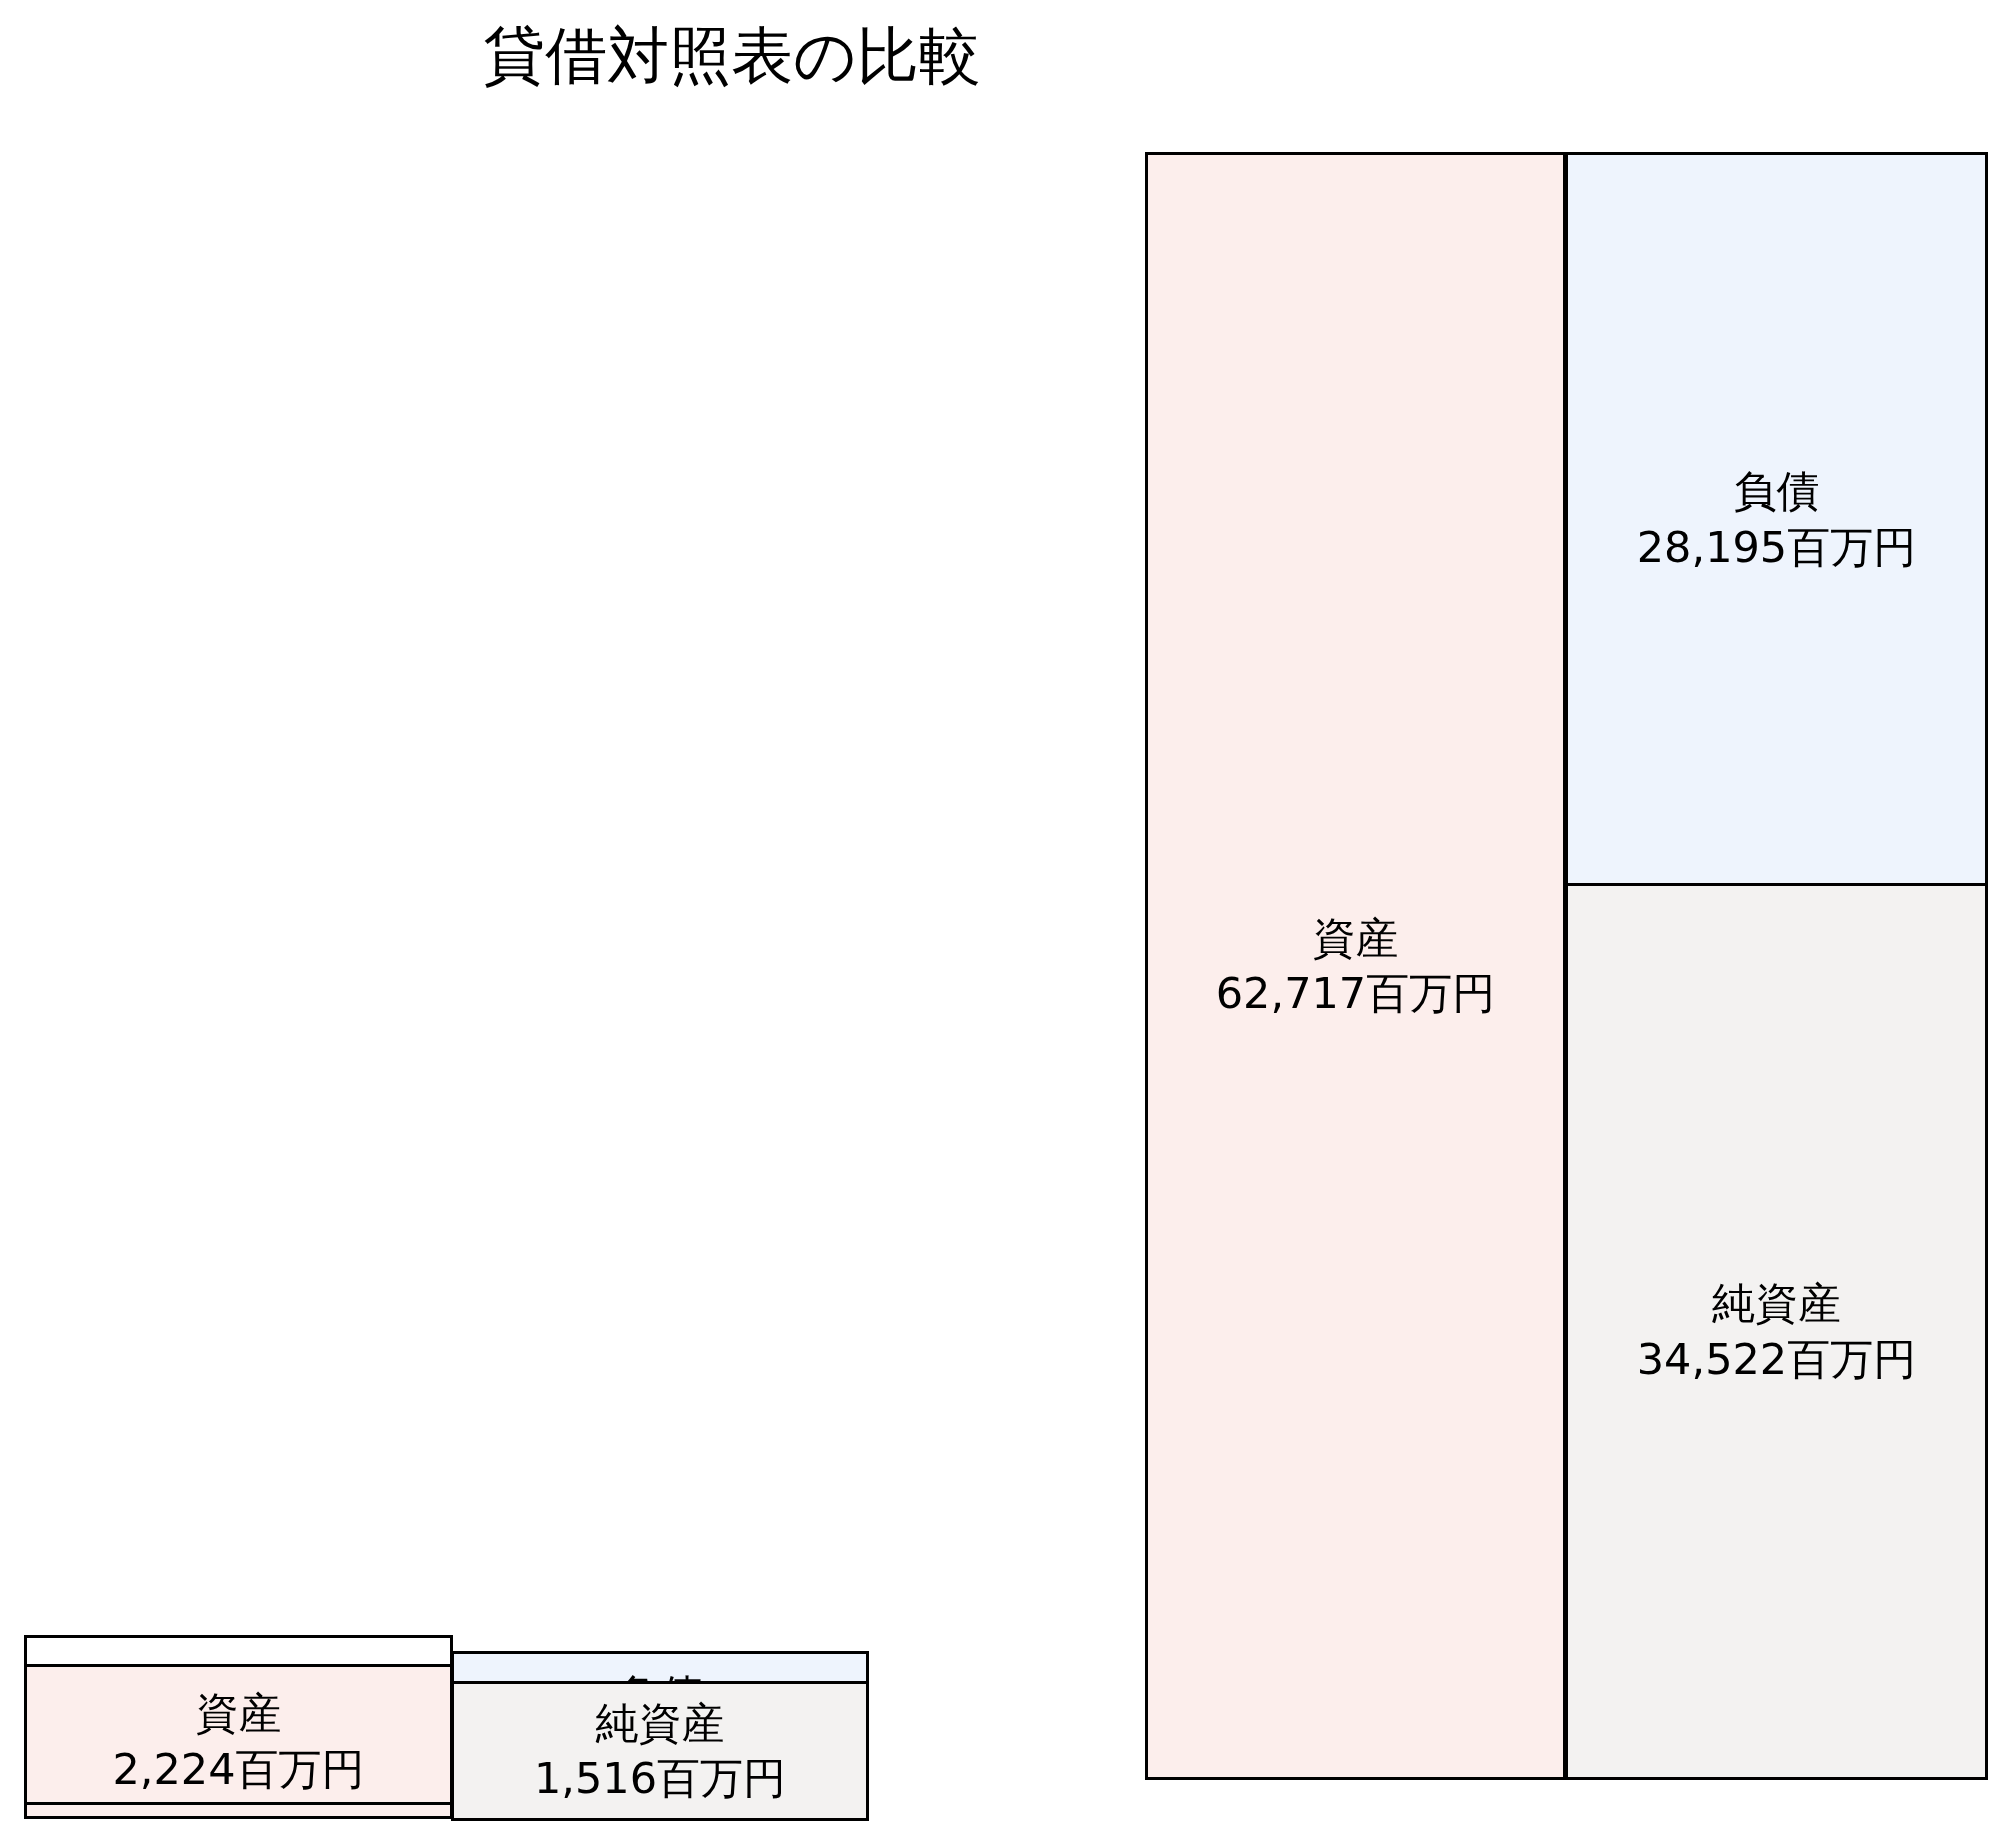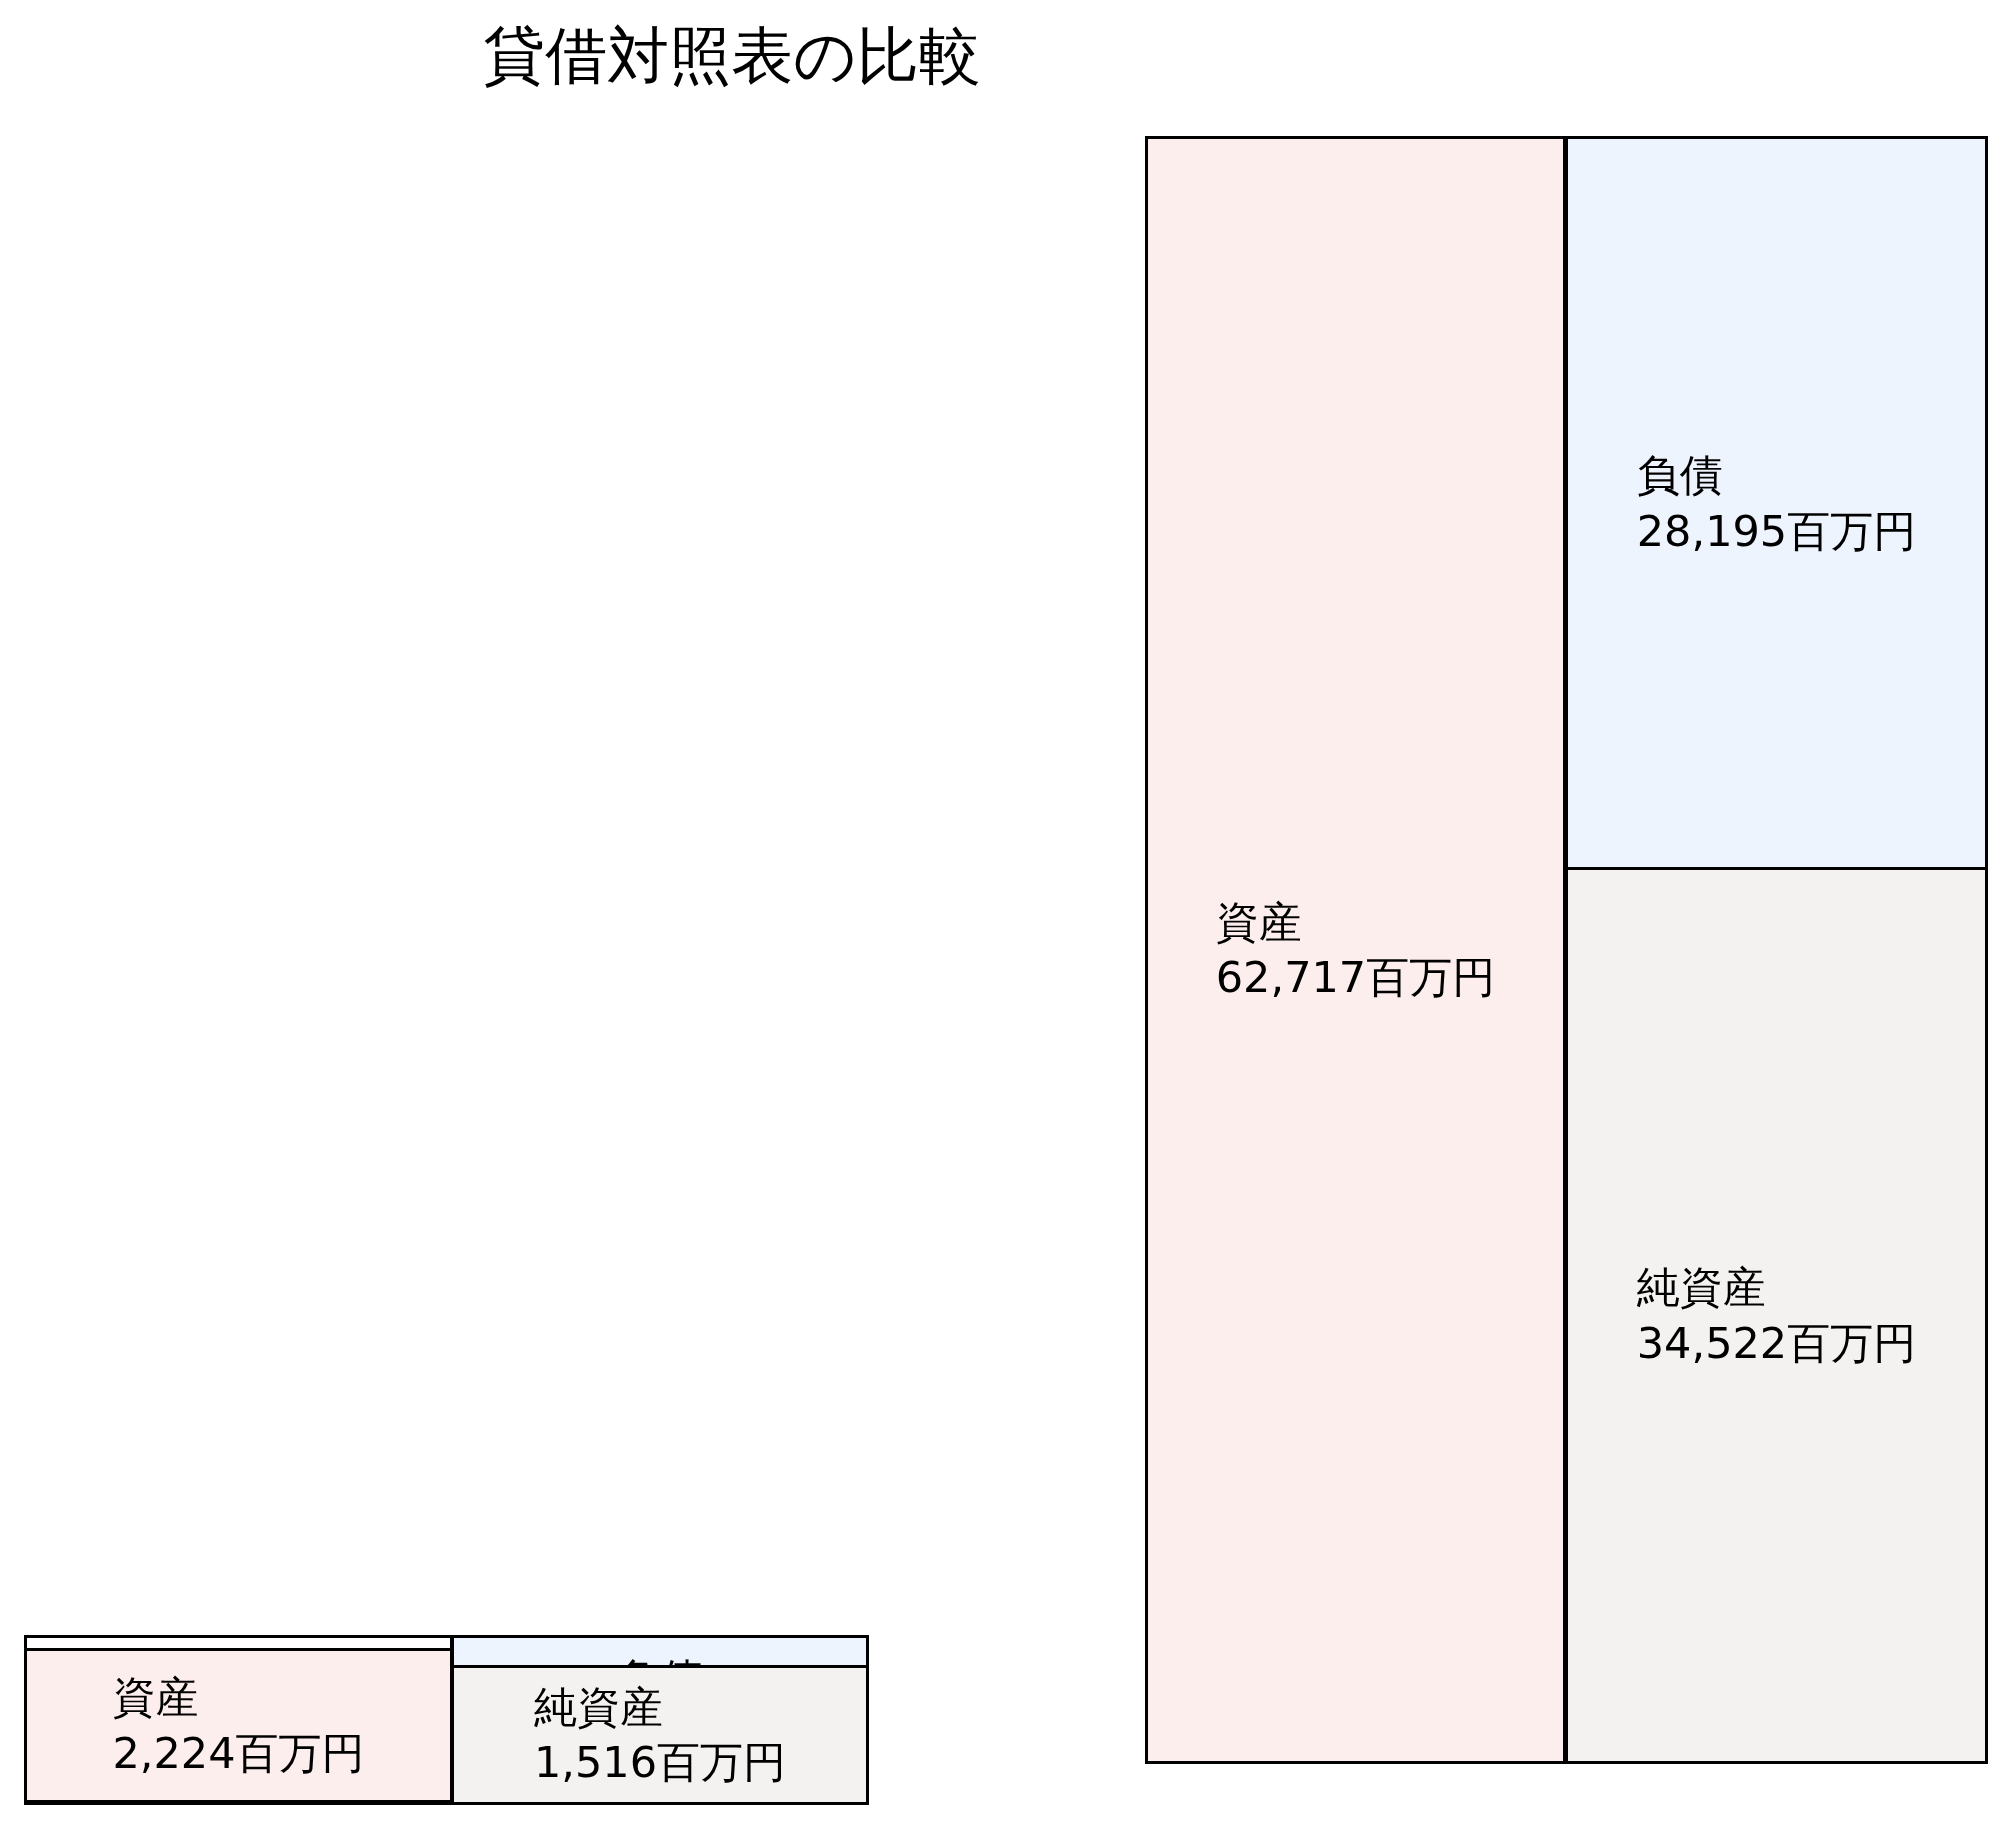--- a/index.html
+++ b/index.html
@@ -34,22 +34,23 @@
   }
 
   
   .bs-block {
     position: absolute;
     box-sizing: border-box;
     border: 3.7px solid #000000;
     display: flex;
     align-items: center;
     justify-content: center;
-    text-align: left;
+    text-align: center;
     overflow: hidden;
+    margin-top: 16px;
   }
   .bs-label {
     font-size: 43px;
     line-height: 1.28;
     white-space: pre-line;
     pointer-events: none;
   }
 
   
   #bs-large {

